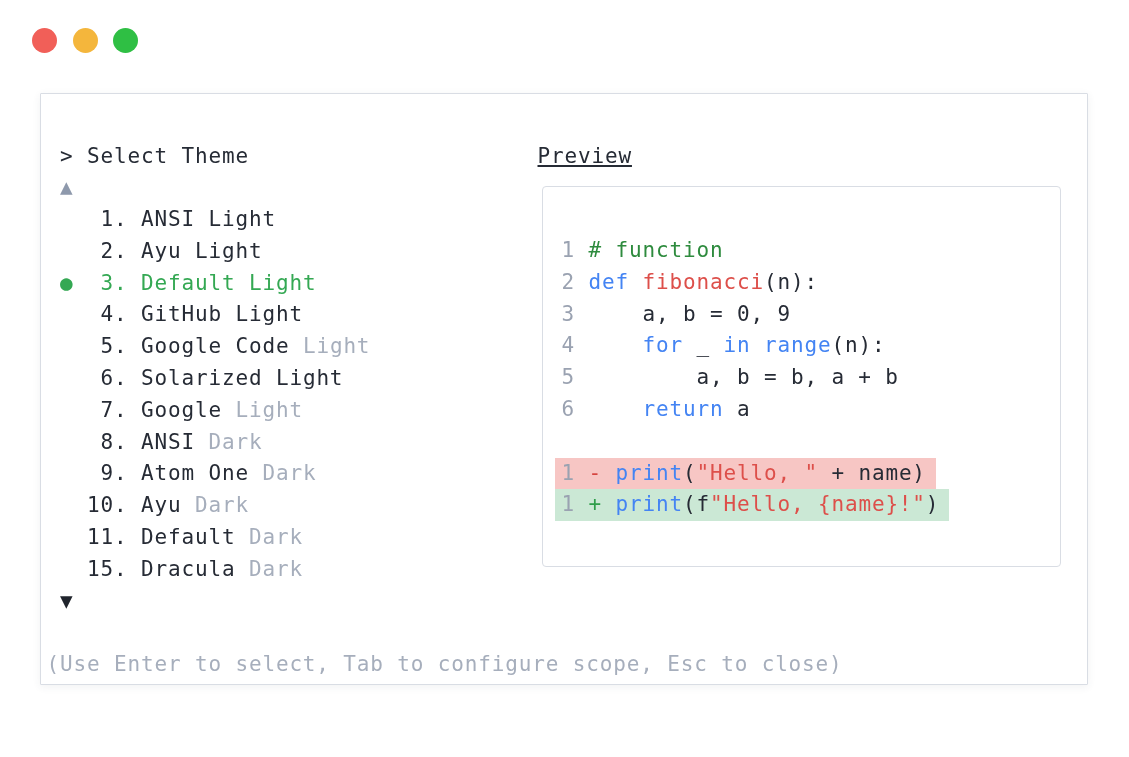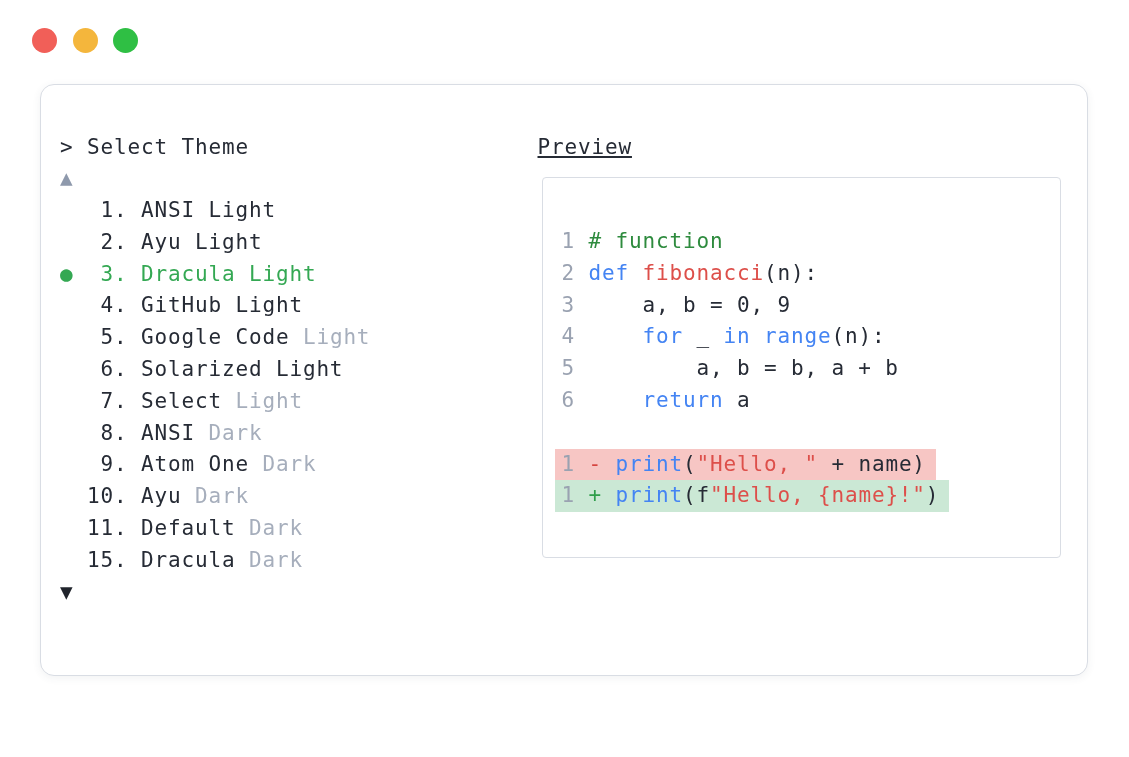--- a/index.html
+++ b/index.html
@@ -33,27 +33,27 @@
     display: inline-block;
   }
   .dot.red    { background: var(--traffic-red, #f15f58); }
   .dot.yellow { background: var(--traffic-yellow, #f4b63c); }
   .dot.green  { background: var(--traffic-green, #2fbf44); }
 
   
   .panel {
     position: absolute;
     left: 40px;
-    top: 84px;
+    top: 93px;
     width: 1048px;
     height: 592px;
     box-sizing: border-box;
     background: #ffffff;
     border: 1.5px solid var(--panel-border, #d9dde4);
-    border-radius: 14px;
+    border-radius: 1px;
     box-shadow: 0 2px 8px rgba(60, 70, 90, 0.07);
   }
 
   
   .left-col {
     position: absolute;
     left: 5.5px;
     top: 46.5px;
   }
   .line {
@@ -138,33 +138,34 @@
 </div>
 
 <div class="panel">
 
   <div class="left-col">
     <div class="line pad1 prompt">&gt; Select Theme</div>
     <div class="line pad1 scroll-up">▲</div>
     <div id="theme-items">
         <div class="line pad1"><span class="marker"> </span><span class="dark">  1. </span><span class="dark">ANSI Light</span></div>
         <div class="line pad1"><span class="marker"> </span><span class="dark">  2. </span><span class="dark">Ayu Light</span></div>
-        <div class="line pad1"><span class="marker sel">●</span><span class="sel">  3. </span><span class="sel">Dracula Light</span></div>
+        <div class="line pad1"><span class="marker sel">●</span><span class="sel">  3. </span><span class="sel">Default Light</span></div>
         <div class="line pad1"><span class="marker"> </span><span class="dark">  4. </span><span class="dark">GitHub Light</span></div>
         <div class="line pad1"><span class="marker"> </span><span class="dark">  5. </span><span class="dark">Google Code</span><span class="muted"> Light</span></div>
         <div class="line pad1"><span class="marker"> </span><span class="dark">  6. </span><span class="dark">Solarized Light</span></div>
-        <div class="line pad1"><span class="marker"> </span><span class="dark">  7. </span><span class="dark">Select</span><span class="muted"> Light</span></div>
+        <div class="line pad1"><span class="marker"> </span><span class="dark">  7. </span><span class="dark">Google</span><span class="muted"> Light</span></div>
         <div class="line pad1"><span class="marker"> </span><span class="dark">  8. </span><span class="dark">ANSI</span><span class="muted"> Dark</span></div>
         <div class="line pad1"><span class="marker"> </span><span class="dark">  9. </span><span class="dark">Atom One</span><span class="muted"> Dark</span></div>
         <div class="line pad1"><span class="marker"> </span><span class="dark"> 10. </span><span class="dark">Ayu</span><span class="muted"> Dark</span></div>
         <div class="line pad1"><span class="marker"> </span><span class="dark"> 11. </span><span class="dark">Default</span><span class="muted"> Dark</span></div>
         <div class="line pad1"><span class="marker"> </span><span class="dark"> 15. </span><span class="dark">Dracula</span><span class="muted"> Dark</span></div>
       </div>
     <div class="line pad1 scroll-down">▼</div>
     <div class="line"></div>
+    <div class="line help">(Use Enter to select, Tab to configure scope, Esc to close)</div>
   </div>
 
   <div class="preview-label">Preview</div>
 
   <div class="preview-box">
     <div class="code" id="code-lines">
         <div class="code-line"><span class="ln">1 </span><span class="com"># function</span></div>
         <div class="code-line"><span class="ln">2 </span><span class="kw">def </span><span class="fn">fibonacci</span><span class="d">(n):</span></div>
         <div class="code-line"><span class="ln">3 </span><span class="d">    a, b = 0, 9</span></div>
         <div class="code-line"><span class="ln">4 </span><span class="d">    </span><span class="kw">for</span><span class="d"> _ </span><span class="kw">in range</span><span class="d">(n):</span></div>

